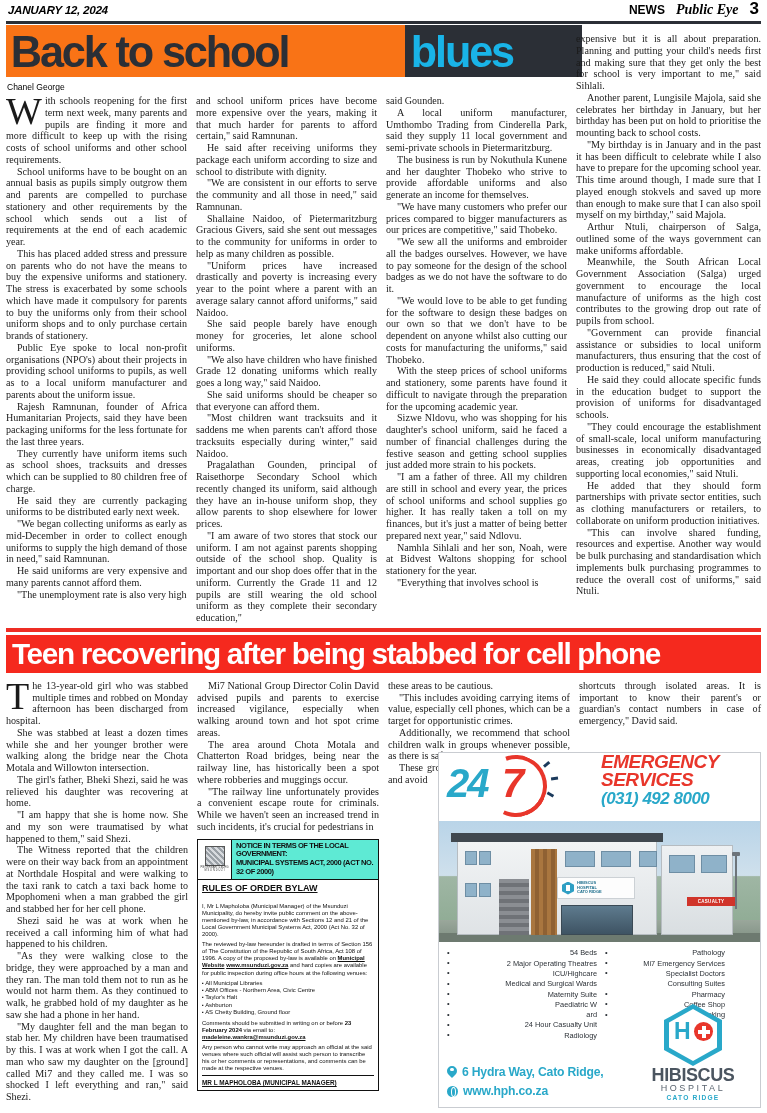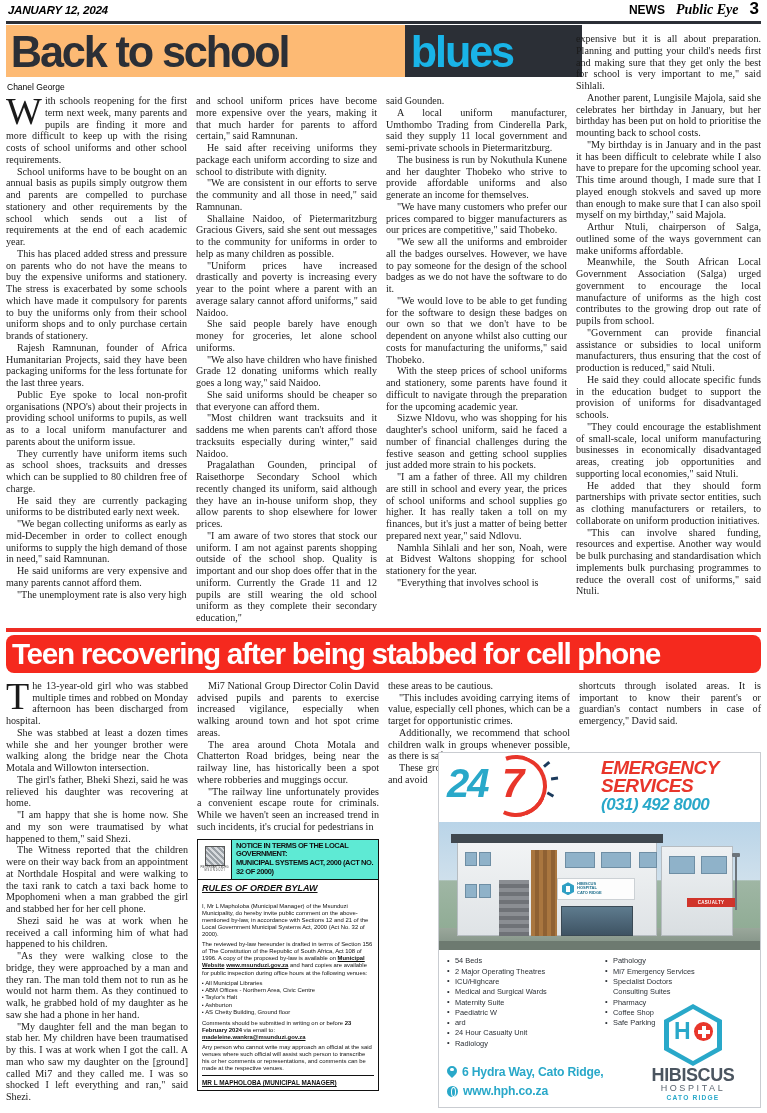--- a/index.html
+++ b/index.html
@@ -34,21 +34,21 @@
   .masthead-pageno {
     font-family: "Liberation Sans", sans-serif;
     font-weight: bold; font-size: 17px; color: #000; line-height: 1;
   }
   .rule-dark { height: 3px; background: #2b2f36; margin: 1px 0 0 0; }
 
   
   .hl1-wrap { position: relative; height: 52px; margin-top: 1px; }
   .hl1-band {
     position: absolute; left: 0; top: 0; width: 576px; height: 52px;
-    background: #fdba74; display: flex; align-items: center;
+    background: #f97316; display: flex; align-items: center;
   }
   .hl1-a {
     font-family: "Liberation Sans", sans-serif;
     font-weight: bold; font-size: 45px; line-height: 1;
     color: #2b2f36; letter-spacing: -2.2px;
     padding-left: 5px; white-space: nowrap;
     transform: scaleX(0.96);
     transform-origin: left center;
   }
   .hl1-b-box {
@@ -92,21 +92,21 @@
   }
 
   
   .col4-offset { margin-top: -62px; }
 
   .red-rule { height: 4px; background: #ee2d24; margin-top: 4px; }
 
   
   .hl2-band {
     background: #f5291e; height: 38px; margin-top: 3px;
-    display: flex; align-items: center; border-radius: 8px;
+    display: flex; align-items: center;
   }
   .hl2-text {
     font-family: "Liberation Sans", sans-serif;
     font-weight: bold; font-size: 30px; line-height: 1;
     color: #ffffff; letter-spacing: -1.3px; padding-left: 6px;
     white-space: nowrap; transform: scaleX(0.99); transform-origin: left center;
   }
 
   
   .art2 { margin-top: 7px; }
@@ -144,21 +144,21 @@
     font-family: "Liberation Sans", sans-serif;
     font-weight: bold; font-size: 9.3px; line-height: 10.5px;
     color: #111; letter-spacing: -0.4px;
   }
   .muni-title-line.small { font-size: 7.5px; line-height: 8.8px; }
 
   .muni-body { padding: 3px 4px 4px 4px; }
   .muni-h2 {
     font-family: "Liberation Sans", sans-serif;
     font-weight: bold; font-size: 9px; color: #111;
-    text-decoration: underline; margin-bottom: 10px; font-style: italic;
+    text-decoration: underline; margin-bottom: 10px;
   }
   .muni-p {
     font-family: "Liberation Sans", sans-serif;
     font-size: 5.9px; line-height: 7.1px; color: #111;
     margin-bottom: 3px; text-align: left;
   }
   .muni-p .u { text-decoration: underline; font-weight: bold; }
   .muni-p .b { font-weight: bold; }
   .muni-list {
     font-family: "Liberation Sans", sans-serif;
@@ -175,21 +175,21 @@
 
   
   .ad {
     position: absolute; left: 438px; top: 752px;
     width: 323px; height: 356px;
     border: 1px solid #c9ccd1; background: #fff;
     display: flex; flex-direction: column;
   }
   .ad-247 {
     height: 72px; position: relative; background: #fff;
-    display: flex; align-items: center; padding-left: 8px;
+    display: flex; padding-left: 8px;
   }
   .ad-247-left { position: relative; width: 150px; height: 68px; }
   .clock-arc {
     position: absolute; left: 38px; top: 2px;
     width: 62px; height: 62px; border-radius: 50%;
     border: 4px solid #e8362b; border-left-color: transparent;
     border-bottom-color: transparent; transform: rotate(25deg);
   }
   .clock-arc2 {
     position: absolute; left: 38px; top: 2px;
@@ -298,29 +298,29 @@
 
   .ad-services {
     flex: 1; padding: 6px 8px 4px 8px; display: flex; flex-direction: column;
   }
   .svc-cols { display: flex; gap: 8px; }
   .svc-list {
     list-style: none;
     font-family: "Liberation Sans", sans-serif;
     font-size: 7.4px; line-height: 10.3px; color: #2b3036;
   }
-  .svc-list li { position: relative; padding-left: 8px; }
+  .svc-list li { position: relative; padding-left: 8px; text-align: right; }
   .svc-list li::before {
     content: "•"; position: absolute; left: 0; top: -0.5px; color: #2b3036;
   }
   .svc-list li.cont::before { content: ""; }
   .svc-col-a { width: 150px; }
   .svc-col-b { width: 120px; }
 
-  .ad-contact { margin-top: 16px; }
+  .ad-contact { margin-top: 24px; }
   .ad-contact-row {
     display: flex; align-items: center; gap: 5px; margin-bottom: 5px;
   }
   .pin-icon { width: 10px; height: 13px; position: relative; flex: 0 0 10px; }
   .pin-icon::before {
     content: ""; position: absolute; left: 0; top: 0;
     width: 10px; height: 10px; border-radius: 50% 50% 50% 0;
     transform: rotate(-45deg); background: #29a8c9;
   }
   .pin-icon::after {
@@ -408,22 +408,22 @@
   <div class="byline">Chanel George</div>
 
   <div class="art1">
     <div class="cols4">
 
       <div class="col">
         <div class="body-text">
           <p class="dropcap-p"><span class="dropcap">W</span><span>ith schools reopening for the first term next week, many parents and pupils are finding it more and more difficult to keep up with the rising costs of school uniforms and other school requirements.</span></p>
           <p>School uniforms have to be bought on an annual basis as pupils simply outgrow them and parents are compelled to purchase stationery and other requirements by the school which sends out a list of requirements at the end of each academic year.</p>
           <p>This has placed added stress and pressure on parents who do not have the means to buy the expensive uniforms and stationery. The stress is exacerbated by some schools which have made it compulsory for parents to buy the uniforms only from their school uniform shops and to only purchase certain brands of stationery.</p>
+          <p>Public Eye spoke to local non-profit organisations (NPO's) about their projects in providing school uniforms to pupils, as well as to a local uniform manufacturer and parents about the uniform issue.</p>
           <p>Rajesh Ramnunan, founder of Africa Humanitarian Projects, said they have been packaging uniforms for the less fortunate for the last three years.</p>
-          <p>Public Eye spoke to local non-profit organisations (NPO's) about their projects in providing school uniforms to pupils, as well as to a local uniform manufacturer and parents about the uniform issue.</p>
           <p>They currently have uniform items such as school shoes, tracksuits and dresses which can be supplied to 80 children free of charge.</p>
           <p>He said they are currently packaging uniforms to be distributed early next week.</p>
           <p>"We began collecting uniforms as early as mid-December in order to collect enough uniforms to supply the high demand of those in need," said Ramnunan.</p>
           <p>He said uniforms are very expensive and many parents cannot afford them.</p>
           <p>"The unemployment rate is also very high</p>
         </div>
       </div>
 
       <div class="col">
         <div class="body-text">

